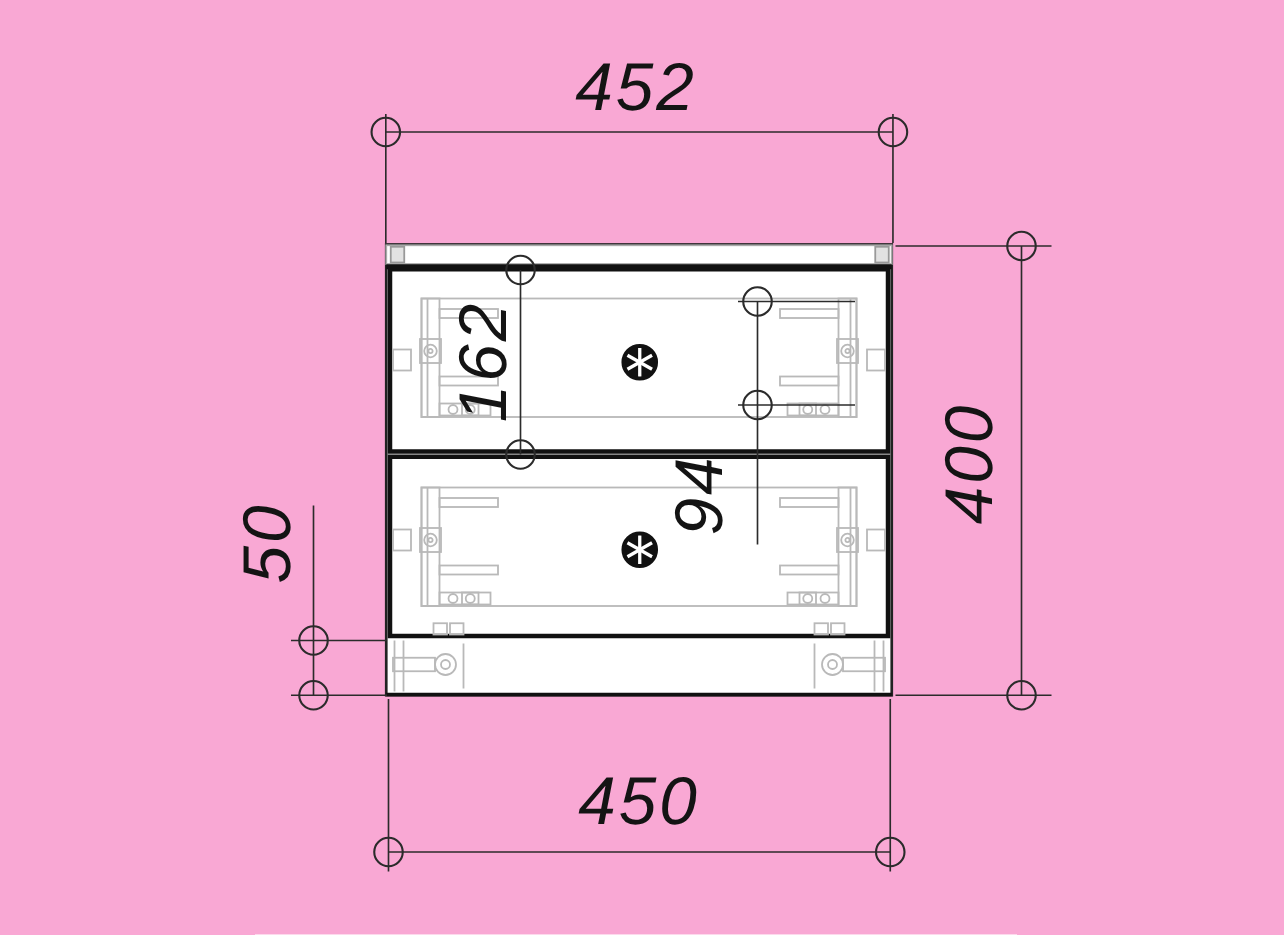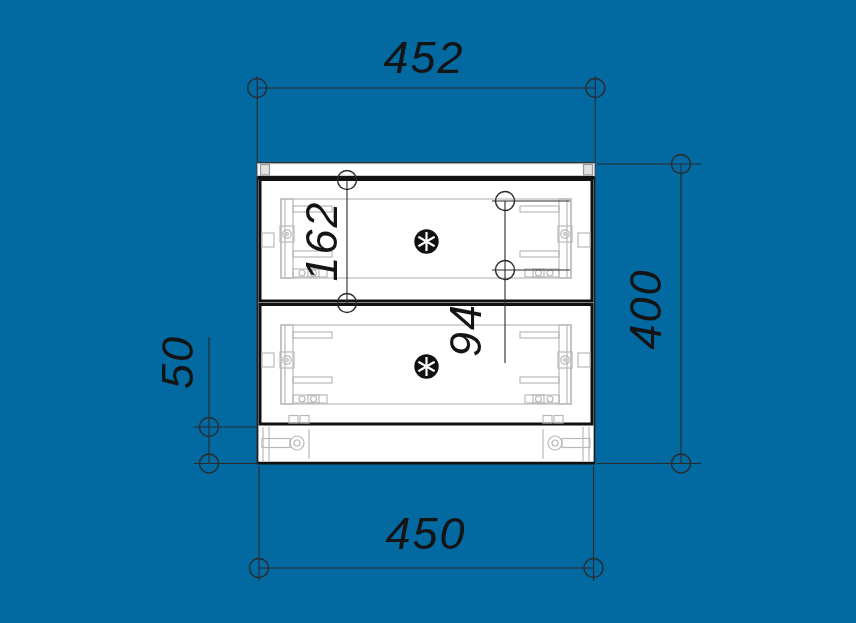--- a/index.html
+++ b/index.html
@@ -1,16 +1,16 @@
 <!DOCTYPE html>
 <html><head>
 <meta charset="utf-8">
 <style>
   html,body{margin:0;padding:0;background:#ffffff;}
-  .page{position:relative;width:856px;height:623px;background:#0369a1;overflow:hidden;
+  .page{position:relative;width:856px;height:623px;background:#f9a8d4;overflow:hidden;
         font-family:"Liberation Sans",sans-serif;}
   svg{position:absolute;left:0;top:0;}
   .dim-text{font-family:"Liberation Sans",sans-serif;font-style:italic;
             font-size:45px;letter-spacing:2px;fill:#141414;text-anchor:middle;}
   .dimline{stroke:#2b2b2b;stroke-width:1.1;fill:none;}
   .term{stroke:#2b2b2b;stroke-width:1.4;fill:none;}
   .hw{stroke:#b9b9b9;stroke-width:1.2;fill:none;}
   .heavy{stroke:#111;stroke-width:3;fill:#fff;}
 </style>
 </head>

